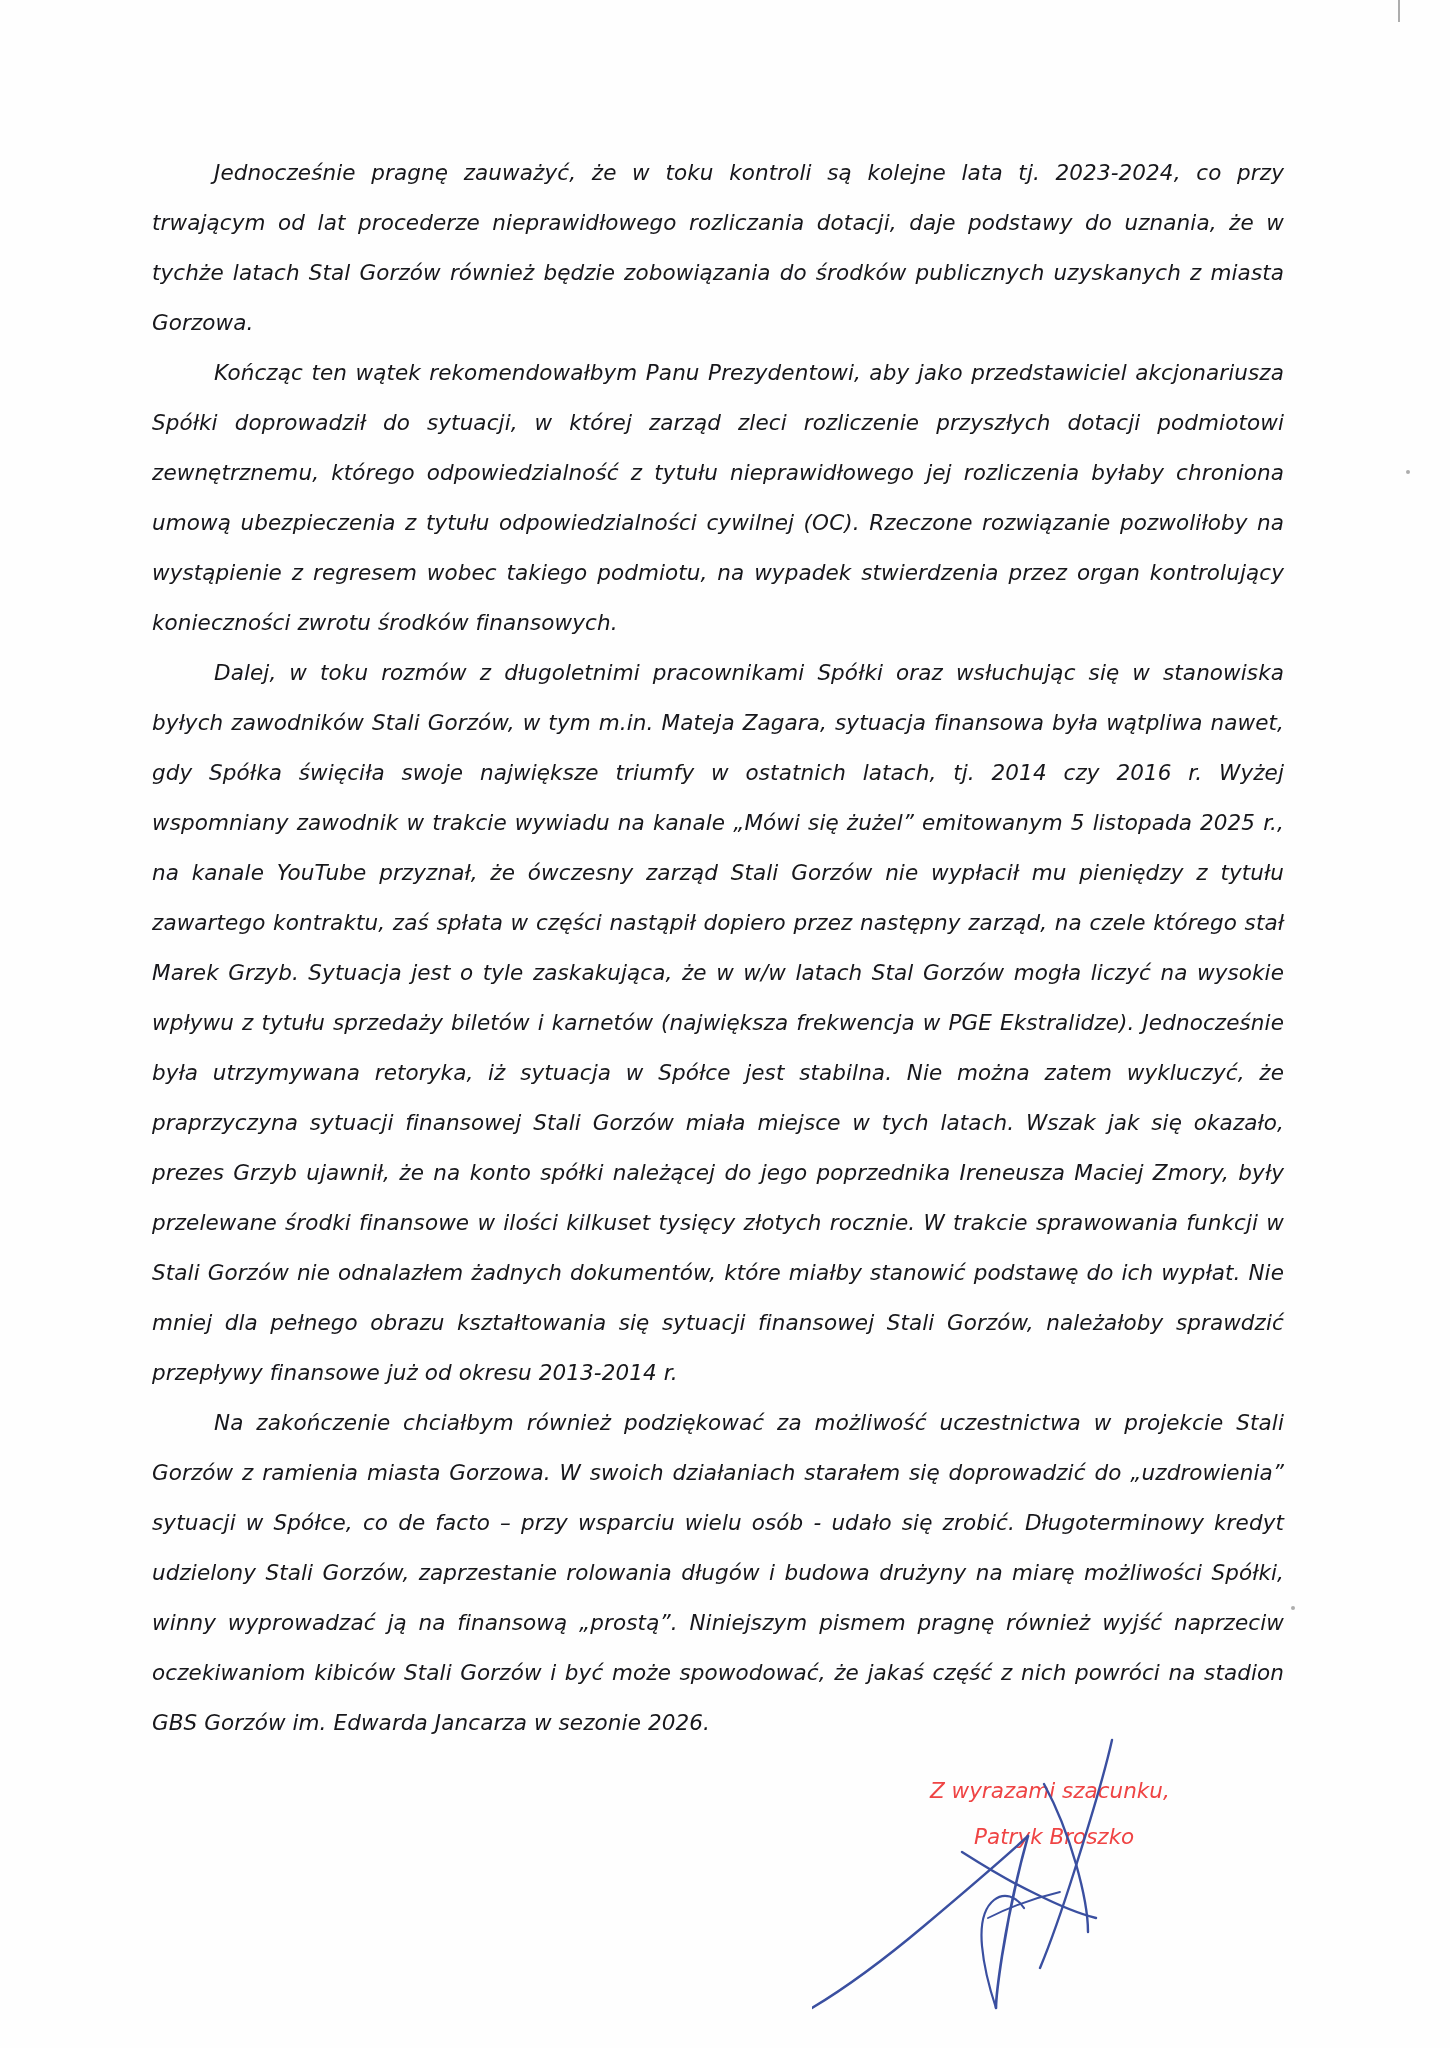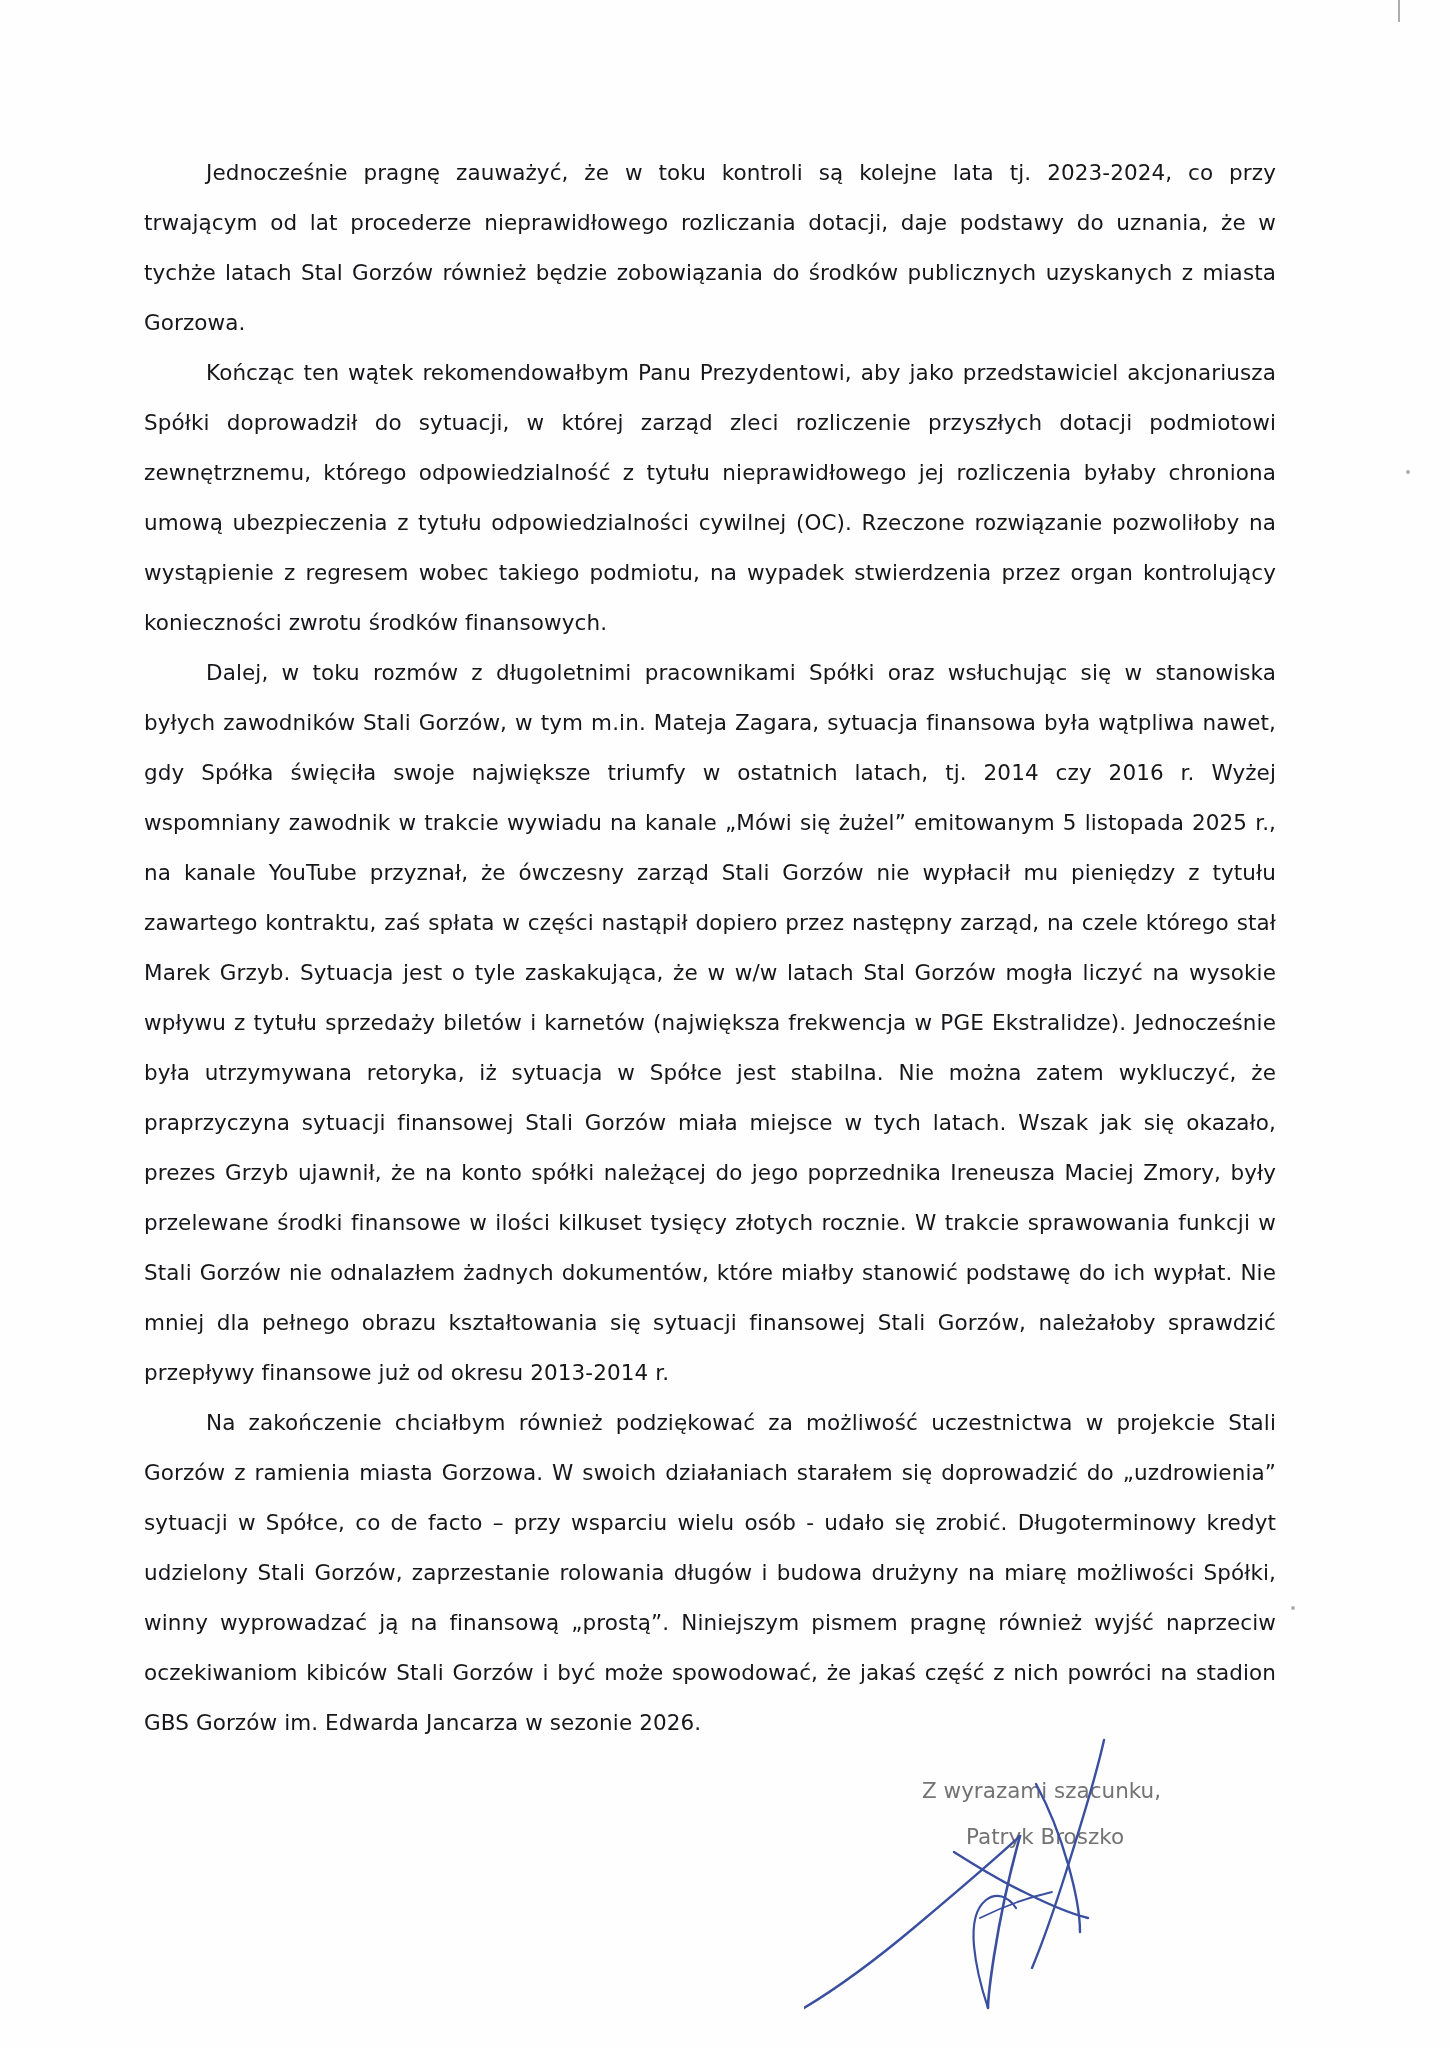--- a/index.html
+++ b/index.html
@@ -44,23 +44,24 @@
   .scan-mark.mid-right2 {
     top: 1606px;
     left: 1291px;
     width: 4px;
     height: 4px;
     border-radius: 50%;
   }
 
   .content {
     position: absolute;
-    left: 144px;
+    left: 152px;
     top: 148px;
     width: 1132px;
+    font-style: italic;
   }
 
   p {
     margin: 0;
     font-size: 21.5px;
     line-height: 50px;
     text-align: justify;
     text-justify: inter-word;
     letter-spacing: .1px;
     color: #17171b;
@@ -74,21 +75,21 @@
 
   .closing {
     margin-top: 20px;
     position: relative;
     height: 230px;
   }
   .closing-line {
     position: absolute;
     font-size: 21.5px;
     line-height: 34px;
-    color: #737373;
+    color: #ef4444;
     white-space: nowrap;
   }
   .closing-line.l1 {
     left: 778px;
     top: 6px;
   }
   .closing-line.l2 {
     left: 822px;
     top: 52px;
   }

